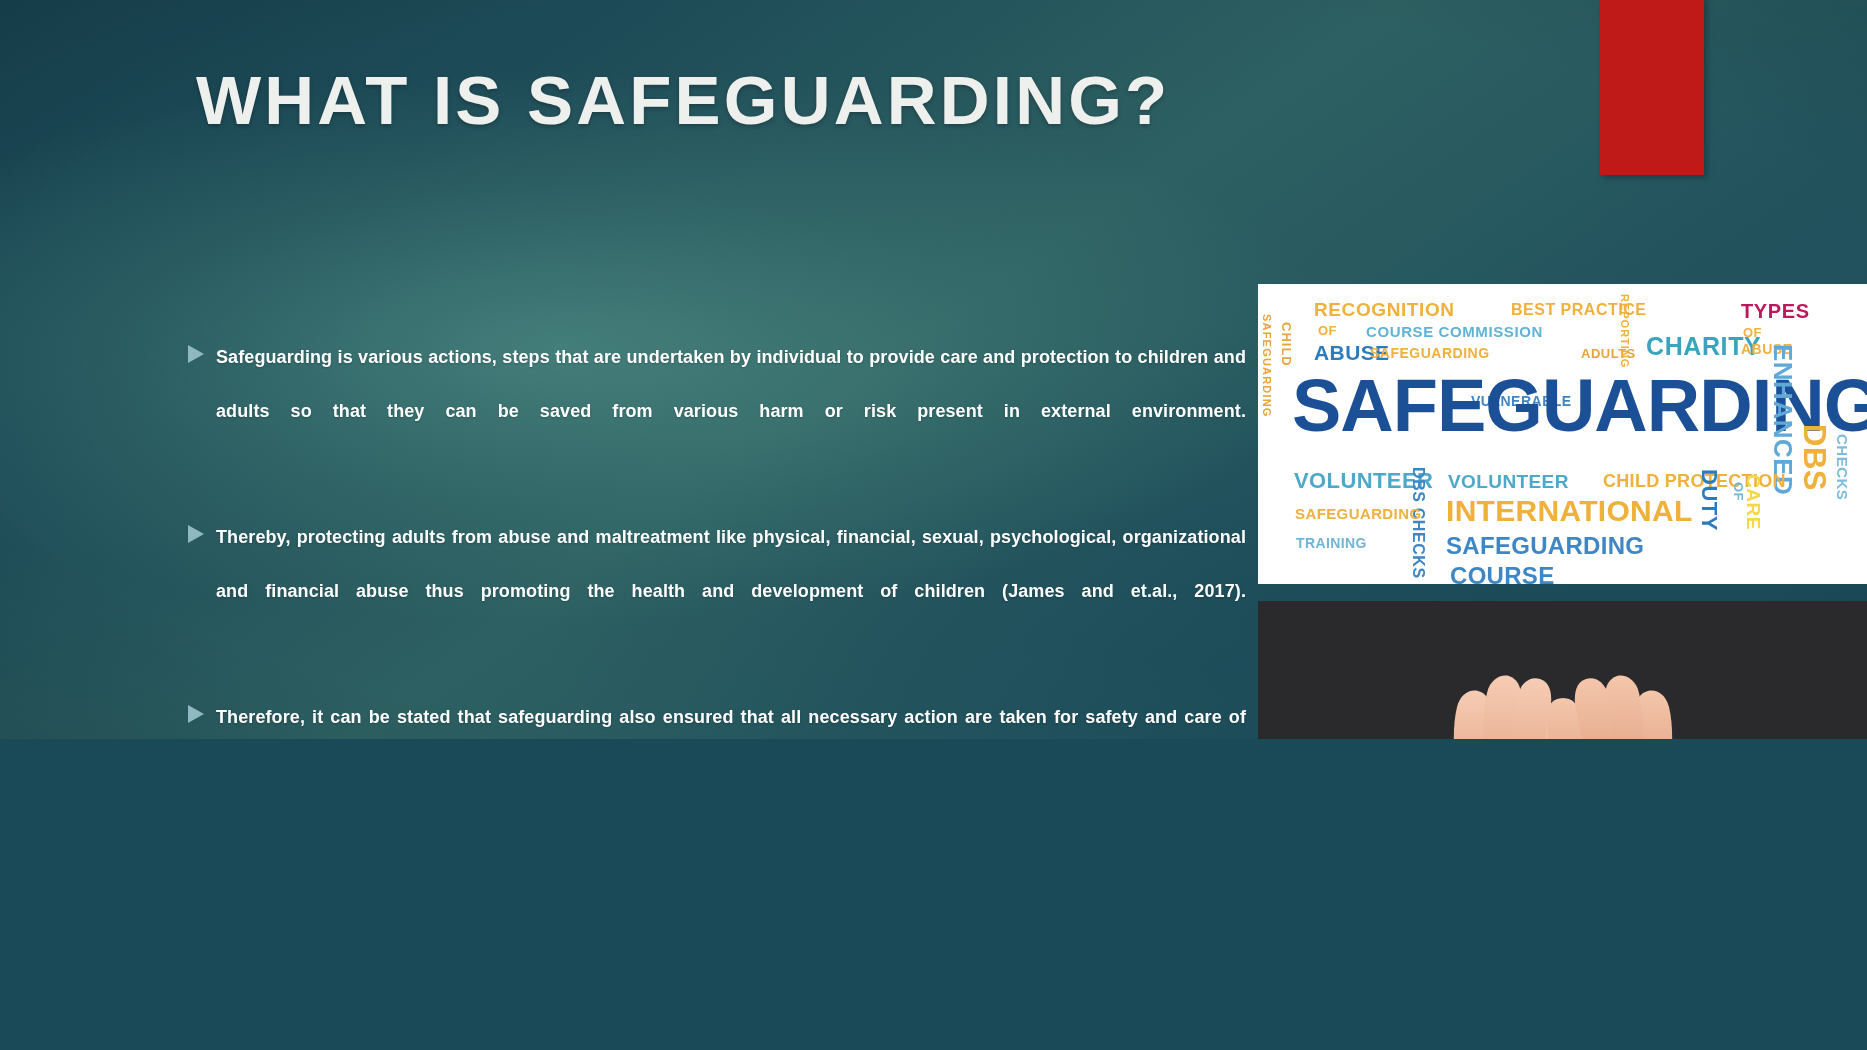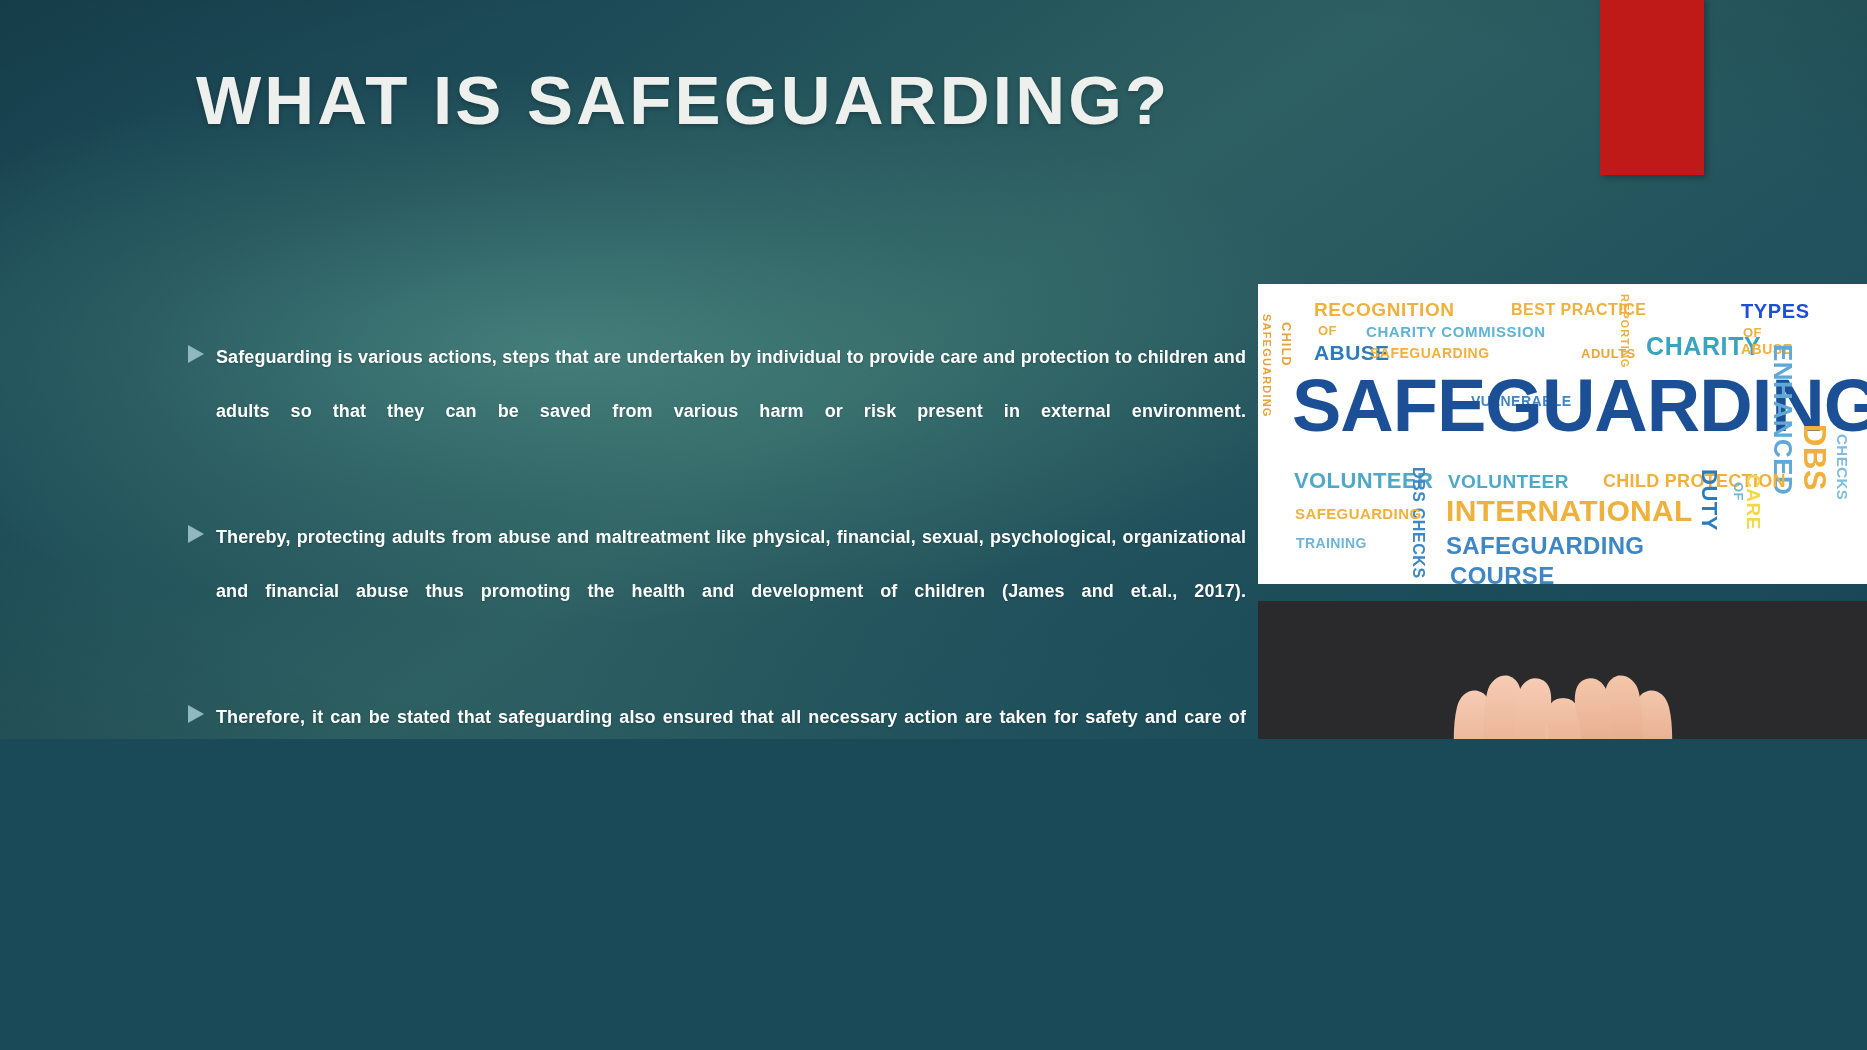--- a/index.html
+++ b/index.html
@@ -198,28 +198,28 @@
   </div>
 
   <div class="img-col">
 
     <div class="wordcloud" id="wordcloud">
         <span class="wc wc-vert" style="color: rgb(232, 163, 61); font-size: 11px; left: 14px; top: 30px; letter-spacing: 1.2px; transform: rotate(90deg);">SAFEGUARDING</span>
         <span class="wc wc-vert" style="color: rgb(232, 163, 61); font-size: 13px; left: 35px; top: 38px; letter-spacing: 1px; transform: rotate(90deg);">CHILD</span>
         <span class="wc" style="color: rgb(240, 176, 60); font-size: 19px; left: 56px; top: 16px; letter-spacing: 0.6px;">RECOGNITION</span>
         <span class="wc" style="color: rgb(240, 176, 60); font-size: 13px; left: 60px; top: 40px; letter-spacing: 0.5px;">OF</span>
         <span class="wc" style="color: rgb(43, 123, 189); font-size: 21px; left: 56px; top: 58px; letter-spacing: 0.4px;">ABUSE</span>
-        <span class="wc" style="color: rgb(95, 179, 212); font-size: 15px; left: 108px; top: 40px; letter-spacing: 0.6px;">CHARITY COMMISSION</span>
+        <span class="wc" style="color: rgb(95, 179, 212); font-size: 15px; left: 108px; top: 40px; letter-spacing: 0.6px;">COURSE COMMISSION</span>
         <span class="wc" style="color: rgb(240, 176, 60); font-size: 14px; left: 112px; top: 62px; letter-spacing: 0.5px;">SAFEGUARDING</span>
         <span class="wc" style="color: rgb(63, 134, 196); font-size: 14px; left: 213px; top: 62px; letter-spacing: 0.5px; margin-top: 48px;">VULNERABLE</span>
         <span class="wc" style="color: rgb(232, 163, 61); font-size: 13px; left: 307px; top: 63px; letter-spacing: 0.5px; padding-left: 16px;">ADULTS</span>
         <span class="wc" style="color: rgb(240, 176, 60); font-size: 16px; left: 253px; top: 18px; letter-spacing: 0.5px;">BEST PRACTICE</span>
         <span class="wc wc-vert" style="color: rgb(240, 176, 60); font-size: 11px; left: 372px; top: 10px; letter-spacing: 1px; transform: rotate(90deg);">REPORTING</span>
         <span class="wc" style="color: rgb(58, 163, 189); font-size: 25px; left: 388px; top: 50px; letter-spacing: 0.6px;">CHARITY</span>
-        <span class="wc" style="color: #1d4ed8; font-size: 20px; left: 483px; top: 17px; letter-spacing: 0.6px;">TYPES</span>
+        <span class="wc" style="color: #be185d; font-size: 20px; left: 483px; top: 17px; letter-spacing: 0.6px;">TYPES</span>
         <span class="wc" style="color: rgb(240, 176, 60); font-size: 13px; left: 485px; top: 42px; letter-spacing: 0.5px;">OF</span>
         <span class="wc" style="color: rgb(240, 176, 60); font-size: 14px; left: 483px; top: 58px; letter-spacing: 0.5px;">ABUSE</span>
         <span class="wc" style="color: rgb(27, 79, 150); font-size: 74px; left: 34px; top: 85px; letter-spacing: -1px;">SAFEGUARDING</span>
         <span class="wc wc-vert" style="color: rgb(95, 168, 216); font-size: 26px; left: 538px; top: 60px; letter-spacing: 0.5px; transform: rotate(90deg);">ENHANCED</span>
         <span class="wc wc-vert" style="color: rgb(240, 176, 60); font-size: 31px; left: 572px; top: 140px; letter-spacing: 0.5px; transform: rotate(90deg);">DBS</span>
         <span class="wc wc-vert" style="color: rgb(127, 188, 221); font-size: 15px; left: 592px; top: 150px; letter-spacing: 0.5px; transform: rotate(90deg);">CHECKS</span>
         <span class="wc" style="color: rgb(77, 168, 201); font-size: 22px; left: 36px; top: 186px; letter-spacing: 0.4px;">VOLUNTEER</span>
         <span class="wc wc-vert" style="color: rgb(63, 134, 196); font-size: 16px; left: 168px; top: 183px; letter-spacing: 0.6px; transform: rotate(90deg);">DBS CHECKS</span>
         <span class="wc" style="color: rgb(77, 168, 201); font-size: 19px; left: 190px; top: 188px; letter-spacing: 0.4px;">VOLUNTEER</span>
         <span class="wc" style="color: rgb(240, 176, 60); font-size: 18px; left: 310px; top: 188px; letter-spacing: 0.3px; margin-left: 35px;">CHILD PROTECTION</span>

